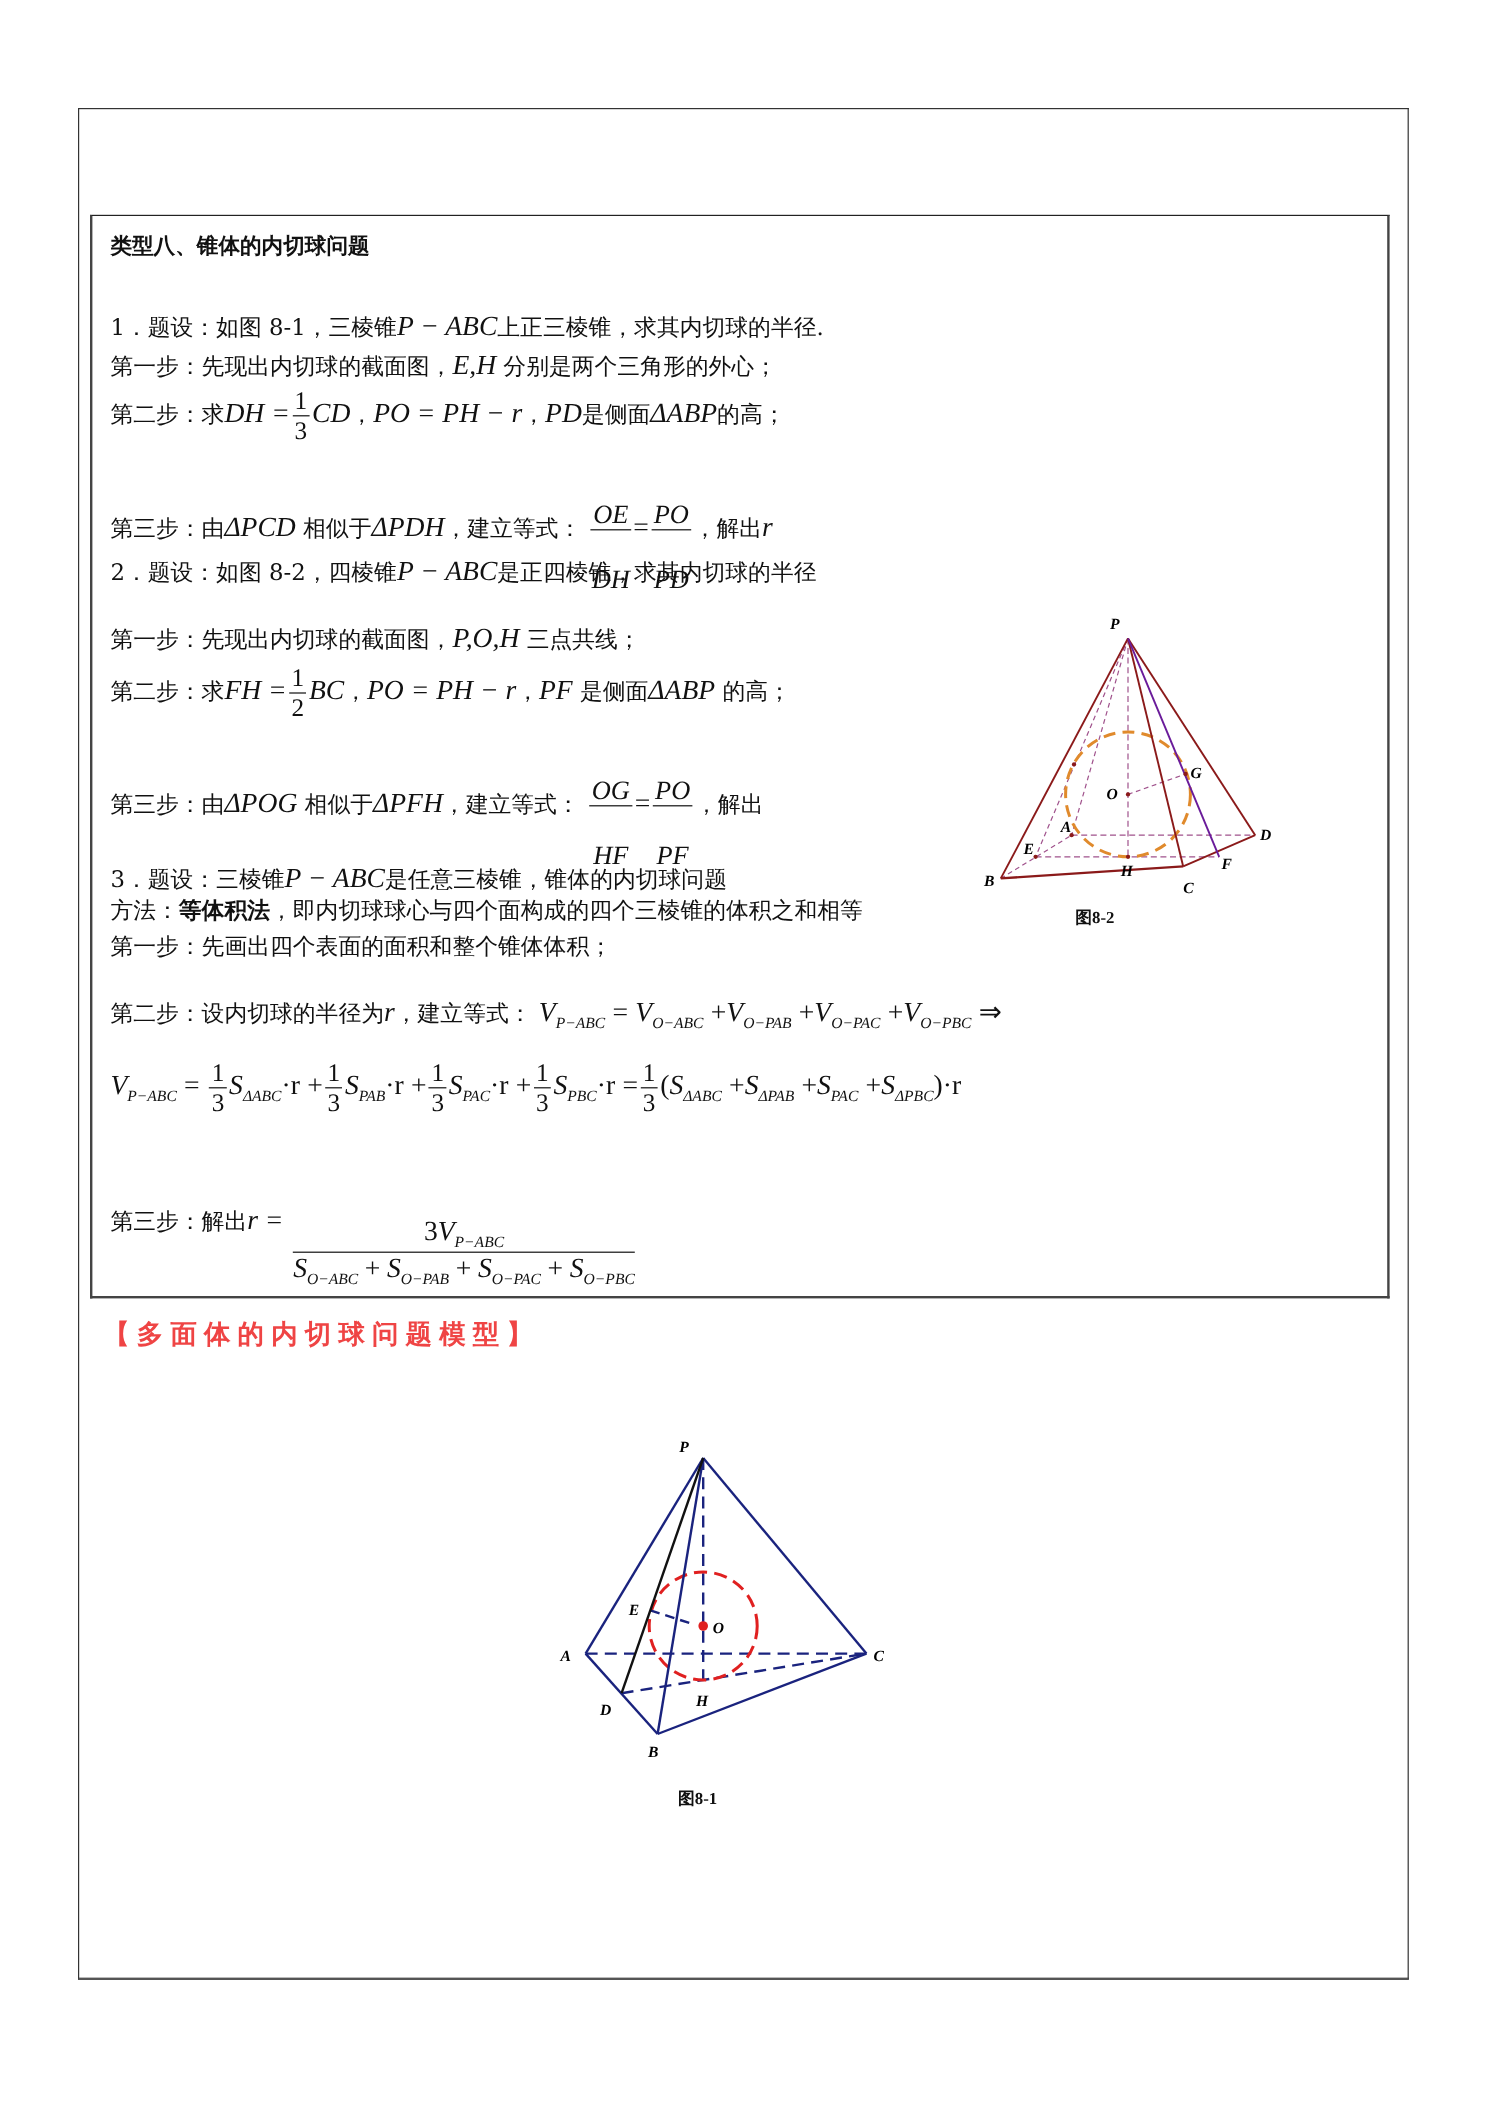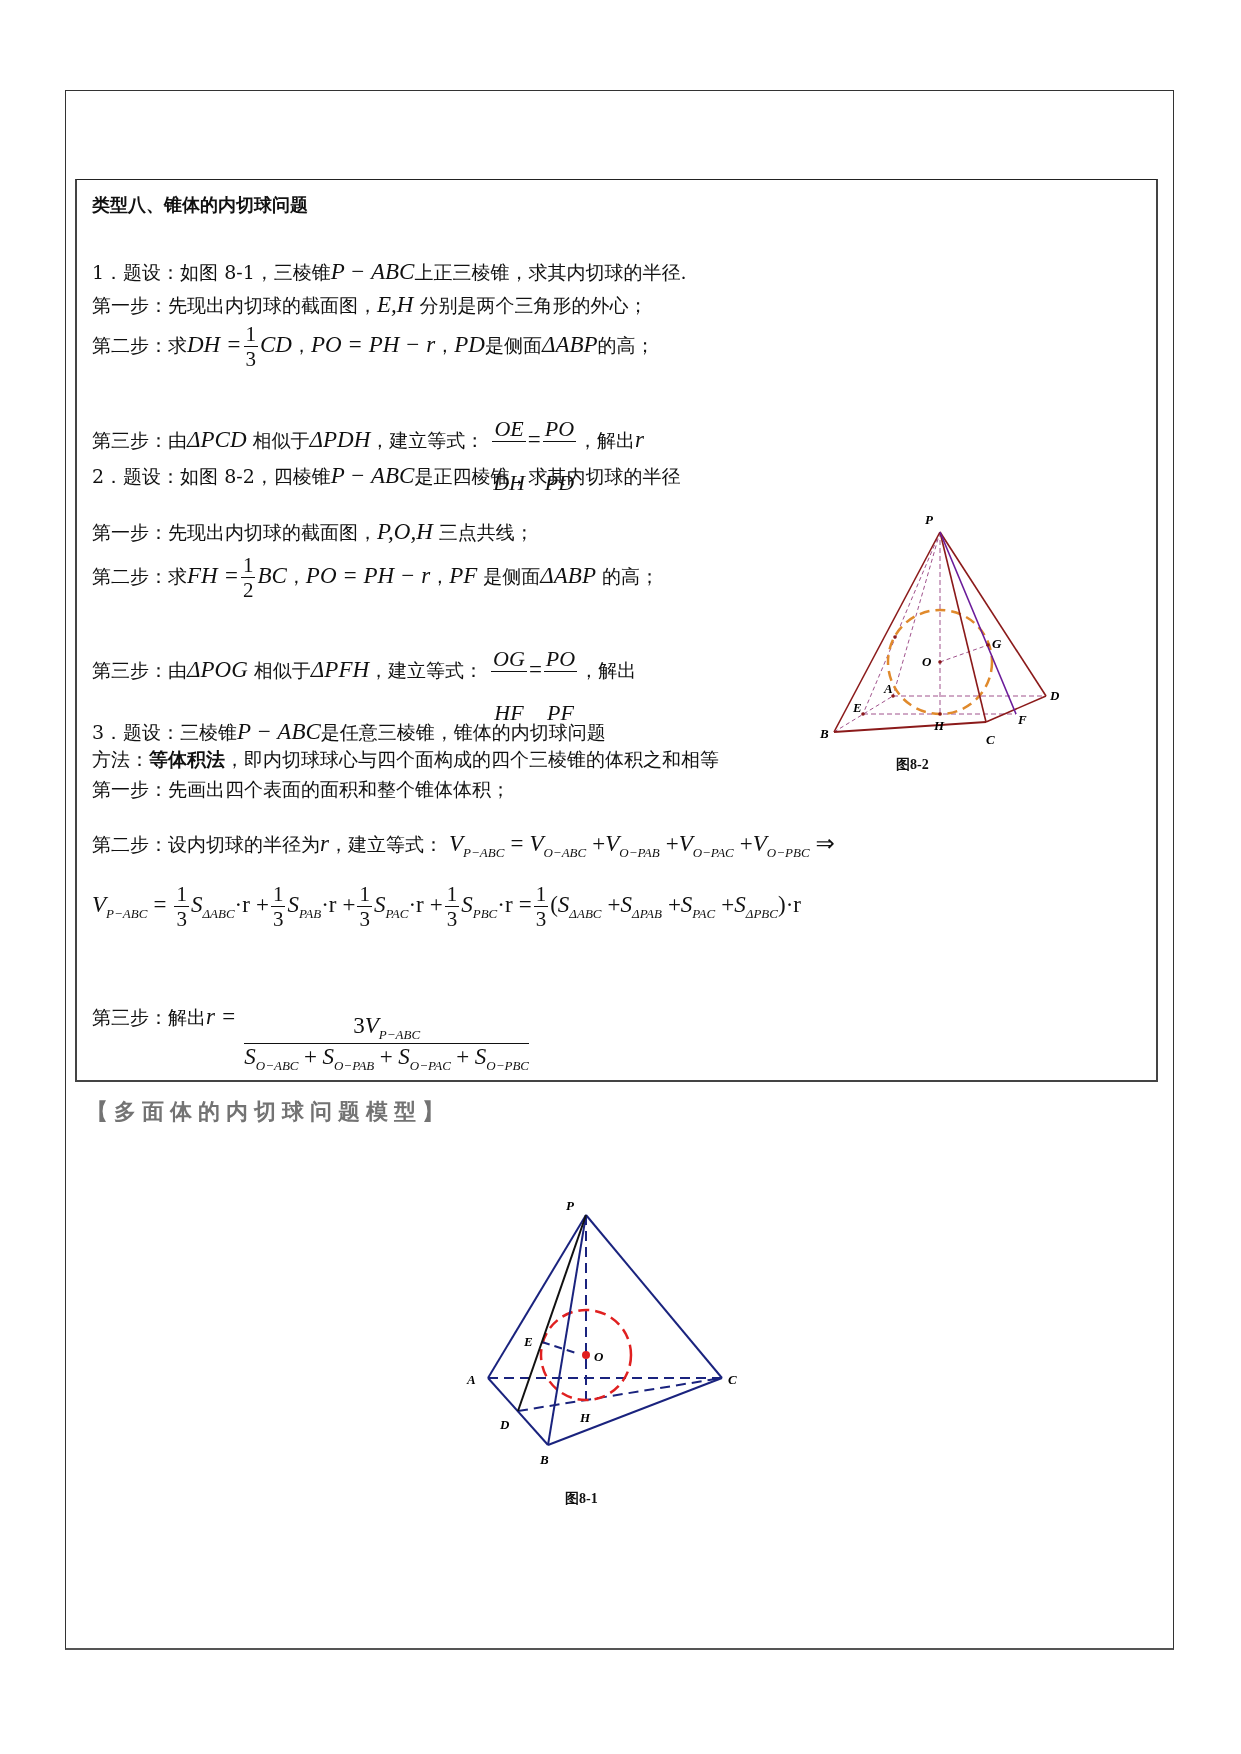--- a/index.html
+++ b/index.html
@@ -14,21 +14,21 @@
   .m { font-family:"Liberation Serif", serif; font-style:italic; font-size:23px; }
   .mr { font-family:"Liberation Serif", serif; font-size:23px; }
   .frac { display:inline-block; vertical-align:middle; text-align:center; margin:0 2px; }
   .frac > span { display:block; font-family:"Liberation Serif", serif; font-size:22px; line-height:1.15; }
   .frac > .num { border-bottom:1px solid #111; padding:0 2px; }
   .frac.small > span { font-size:21px; font-style:normal; }
   .frac.it > span { font-style:italic;margin-top:28px; }
   sub.s { font-family:"Liberation Serif", serif; font-style:italic; font-size:13px; vertical-align:-6px; }
   .bold { font-weight:bold; font-family:"DejaVu Sans", sans-serif; }
   .heading { position:absolute; left:86px; top:1097px; font-family:"DejaVu Sans", sans-serif;
-             font-weight:bold; font-size:22px; color:#737373; letter-spacing:6px; }
+             font-weight:bold; font-size:22px; color:#ef4444; letter-spacing:6px; }
   .cap { position:absolute; font-family:"Liberation Serif", serif; font-weight:bold; font-size:14px;margin-top:12px; }
   svg text { font-family:"Liberation Serif", serif; font-style:italic; font-weight:bold; font-size:13px; }
 </style>
 </head>
 <body>
 
 <div class="outer"></div>
 <div class="inner"></div>
 
 <div class="line title" style="top:196px;">类型八、锥体的内切球问题</div>

